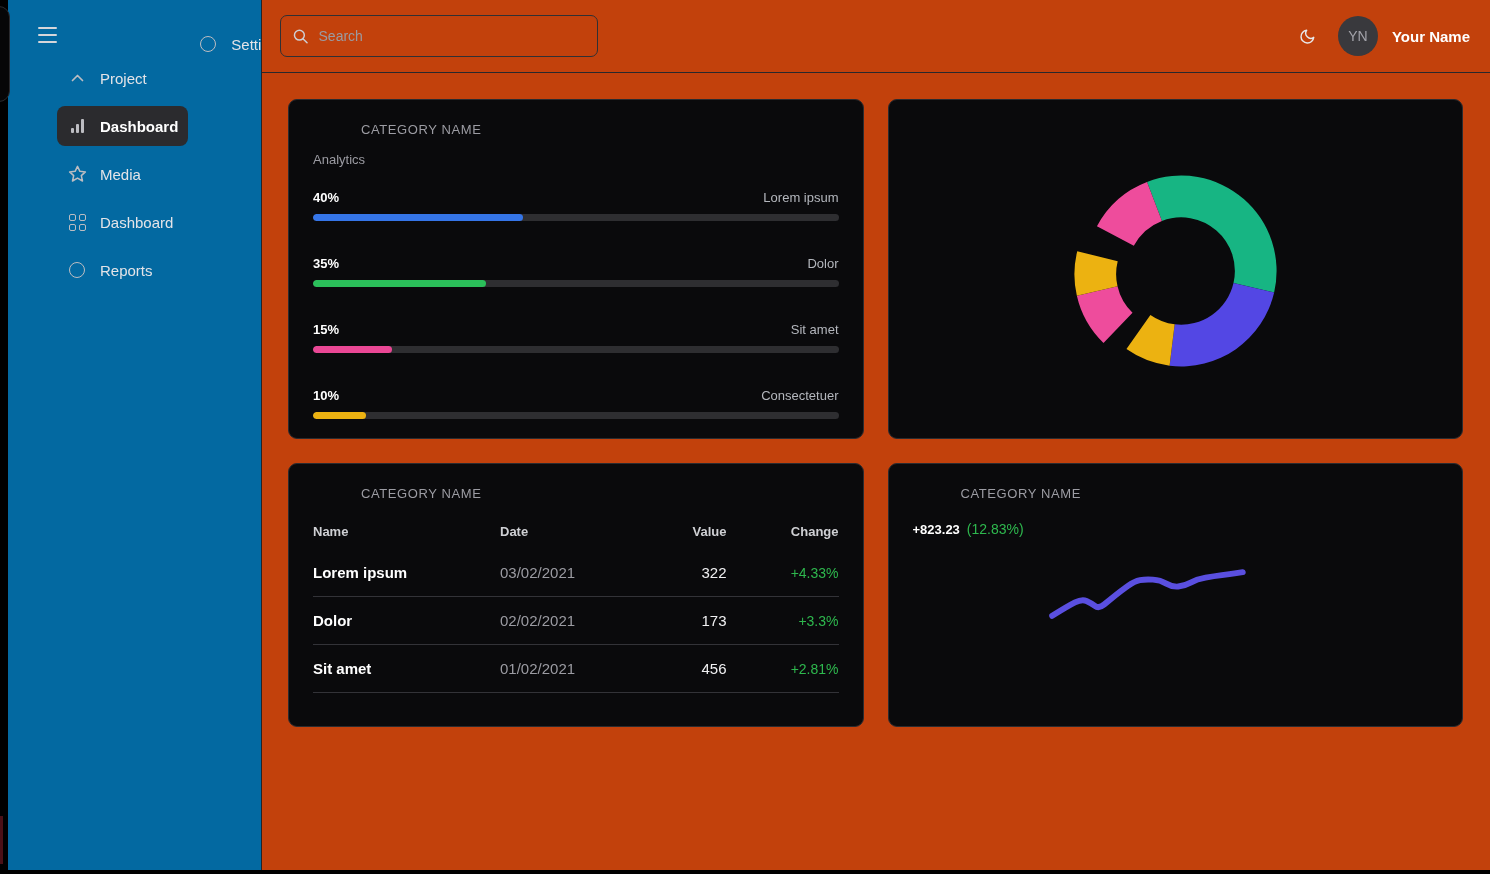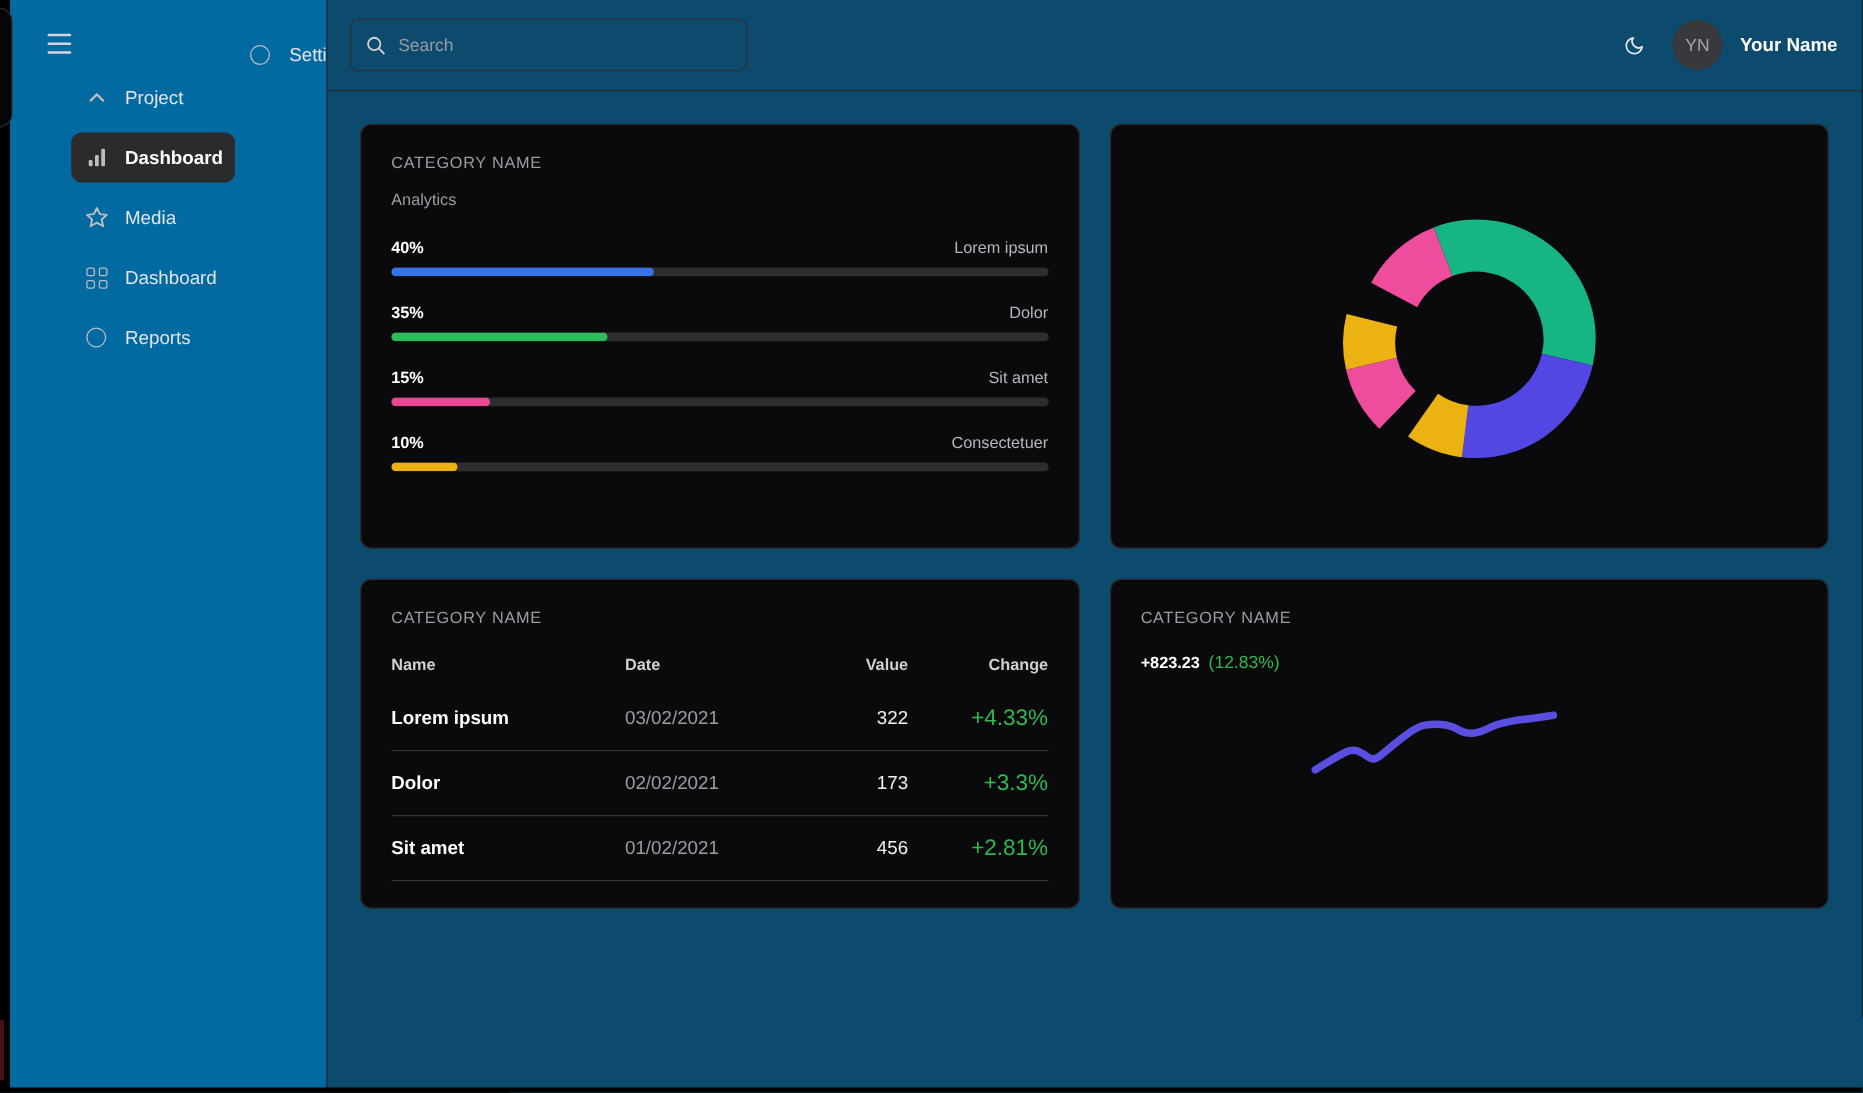--- a/index.html
+++ b/index.html
@@ -31,64 +31,64 @@
   .bars-icon { display:flex; align-items:flex-end; gap:2px; height:14px; }
   .bars-icon i { display:block; width:3px; background:#bdbdc2; border-radius:1px; }
   .bars-icon i:nth-child(1){height:5px;} .bars-icon i:nth-child(2){height:9px;} .bars-icon i:nth-child(3){height:14px;}
   .grid-icon { display:grid; grid-template-columns:7px 7px; grid-template-rows:7px 7px; gap:3px; }
   .grid-icon i { border:1.5px solid #bdbdc2; border-radius:2px; }
   .circle-icon { width:16px; height:16px; border:1.7px solid #bdbdc2; border-radius:50%; }
   .spacer { flex:1; }
   .settings-item { margin-bottom:-8px; }
 
   
-  .main { flex:1; display:flex; flex-direction:column; background:#0c4a6e; }
+  .main { flex:1; display:flex; flex-direction:column; background:#c2410c; }
   .topbar { height:73px; min-height:73px; border-bottom:1px solid #28282c; display:flex;
     align-items:center; padding:0 20px 0 18px; }
   .search-box { width:318px; height:42px; border:1px solid #303034; border-radius:7px;
     display:flex; align-items:center; padding:0 12px; background:transparent; }
   .search-box input { background:transparent; border:none; outline:none; color:#e8e8ea;
     font-size:14px; margin-left:10px; width:100%; font-family:"Liberation Sans",sans-serif; }
   .search-box input::placeholder { color:#9b9ba2; }
   .topbar-right { margin-left:auto; display:flex; align-items:center;justify-content:flex-end; }
   .moon-btn { background:none; border:none; cursor:pointer; display:flex; margin-right:22px; }
   .avatar { width:40px; height:40px; border-radius:50%; background:#39393d; color:#a3a3aa;
     display:flex; align-items:center; justify-content:center; font-size:14px; margin-right:14px; cursor:pointer; }
   .user-name { font-size:15px; font-weight:bold; color:#fff; }
 
   
   .content { padding:26px 27px 0 26px; display:grid; grid-template-columns:1fr 1fr;
     grid-template-rows:340px 264px; gap:24px; }
   .card { background:#0a0a0c; border:1px solid #2b2b2f; border-radius:9px; padding:22px 24px;
     position:relative; overflow:hidden; }
-  .card-title { font-size:13px; letter-spacing:0.6px; color:#9c9ca3; }
+  .card-title { font-size:13px; letter-spacing:0.6px; color:#9c9ca3;margin-left:48px; }
 
   
   .subtitle { font-size:13px; color:#9c9ca3; margin-top:15px; }
   .big-value { font-size:34px; font-weight:bold; color:#fff; margin-top:3px; letter-spacing:-0.5px; }
   .bars-list { margin-top:23px; }
-  .stat-bar { margin-bottom:21px; }
+  .stat-bar { margin-bottom:35px; }
   .stat-bar-labels { display:flex; justify-content:space-between; align-items:baseline; margin-bottom:9px; }
   .stat-bar-pct { font-size:13px; font-weight:bold; color:#fff; }
   .stat-bar-name { font-size:13px; color:#b4b7bd; }
   .bar-track { height:7px; background:#2e2e31; border-radius:4px; overflow:hidden; }
   .bar-fill { height:100%; border-radius:4px; }
 
   
   .chart-svg { position:absolute; inset:0; width:100%; height:100%; }
 
   
   .table { margin-top:17px; }
   .t-row { display:grid; grid-template-columns:187px 1fr 112px 112px; align-items:center; }
   .t-head { font-size:13px; font-weight:bold; color:#cfd0d4; padding:6px 0 10px 0; }
   .t-data { padding:15px 0; border-bottom:1px solid #333338; font-size:15px; }
   .t-name { font-weight:bold; color:#fff; }
   .t-date { color:#9b9ba2; }
   .t-value { color:#f0f0f2; text-align:right; }
-  .t-change { font-size:18px; text-align:right; }
+  .t-change { font-size:14px; text-align:right; }
   .t-head .t-value, .t-head .t-change { font-size:13px; font-weight:bold; color:#cfd0d4; }
 
   
   .delta-row { margin-top:20px; display:flex; align-items:baseline; gap:7px; position:relative; z-index:2; }
   .delta-value { font-size:13px; font-weight:bold; color:#fff; }
   .delta-pct { font-size:14px; }
 </style>
 </head>
 <body>
 

